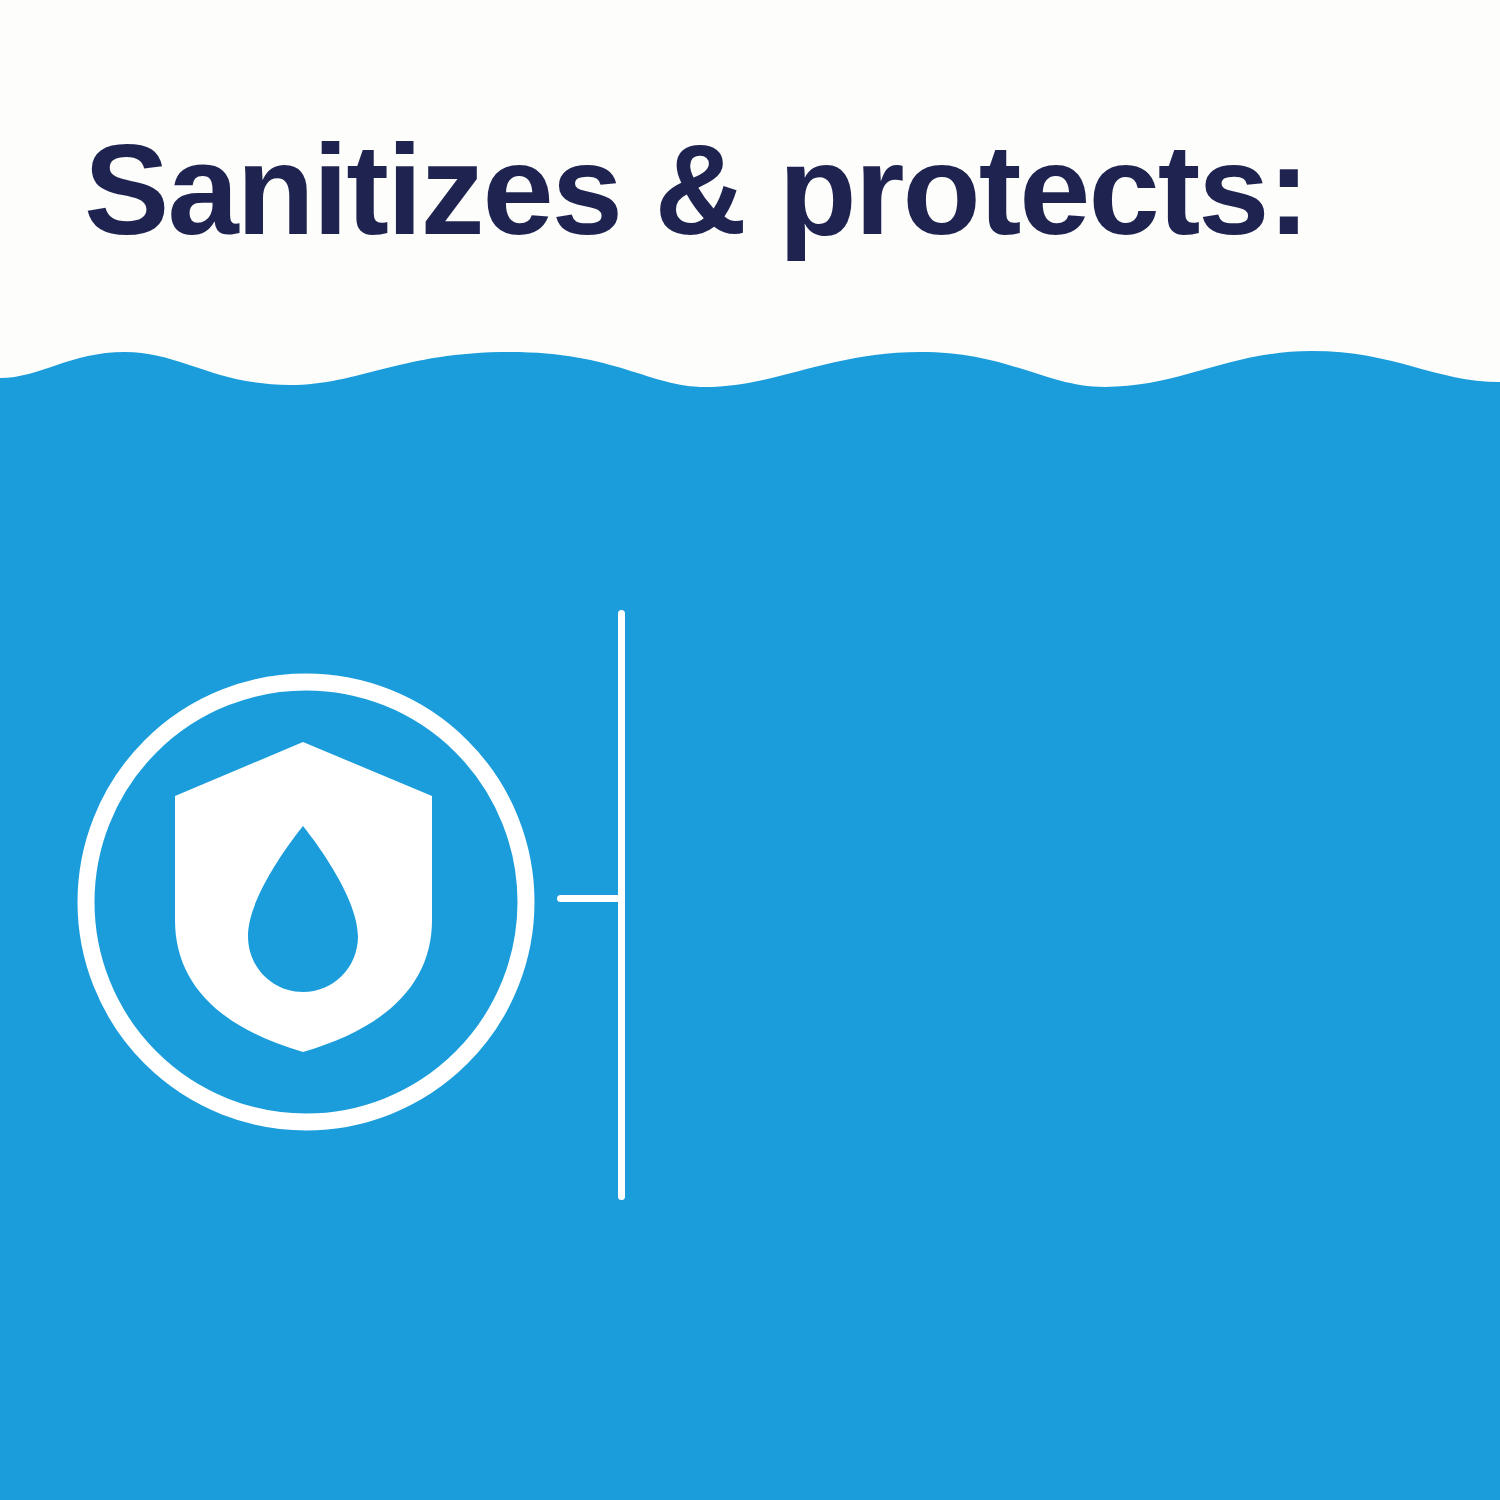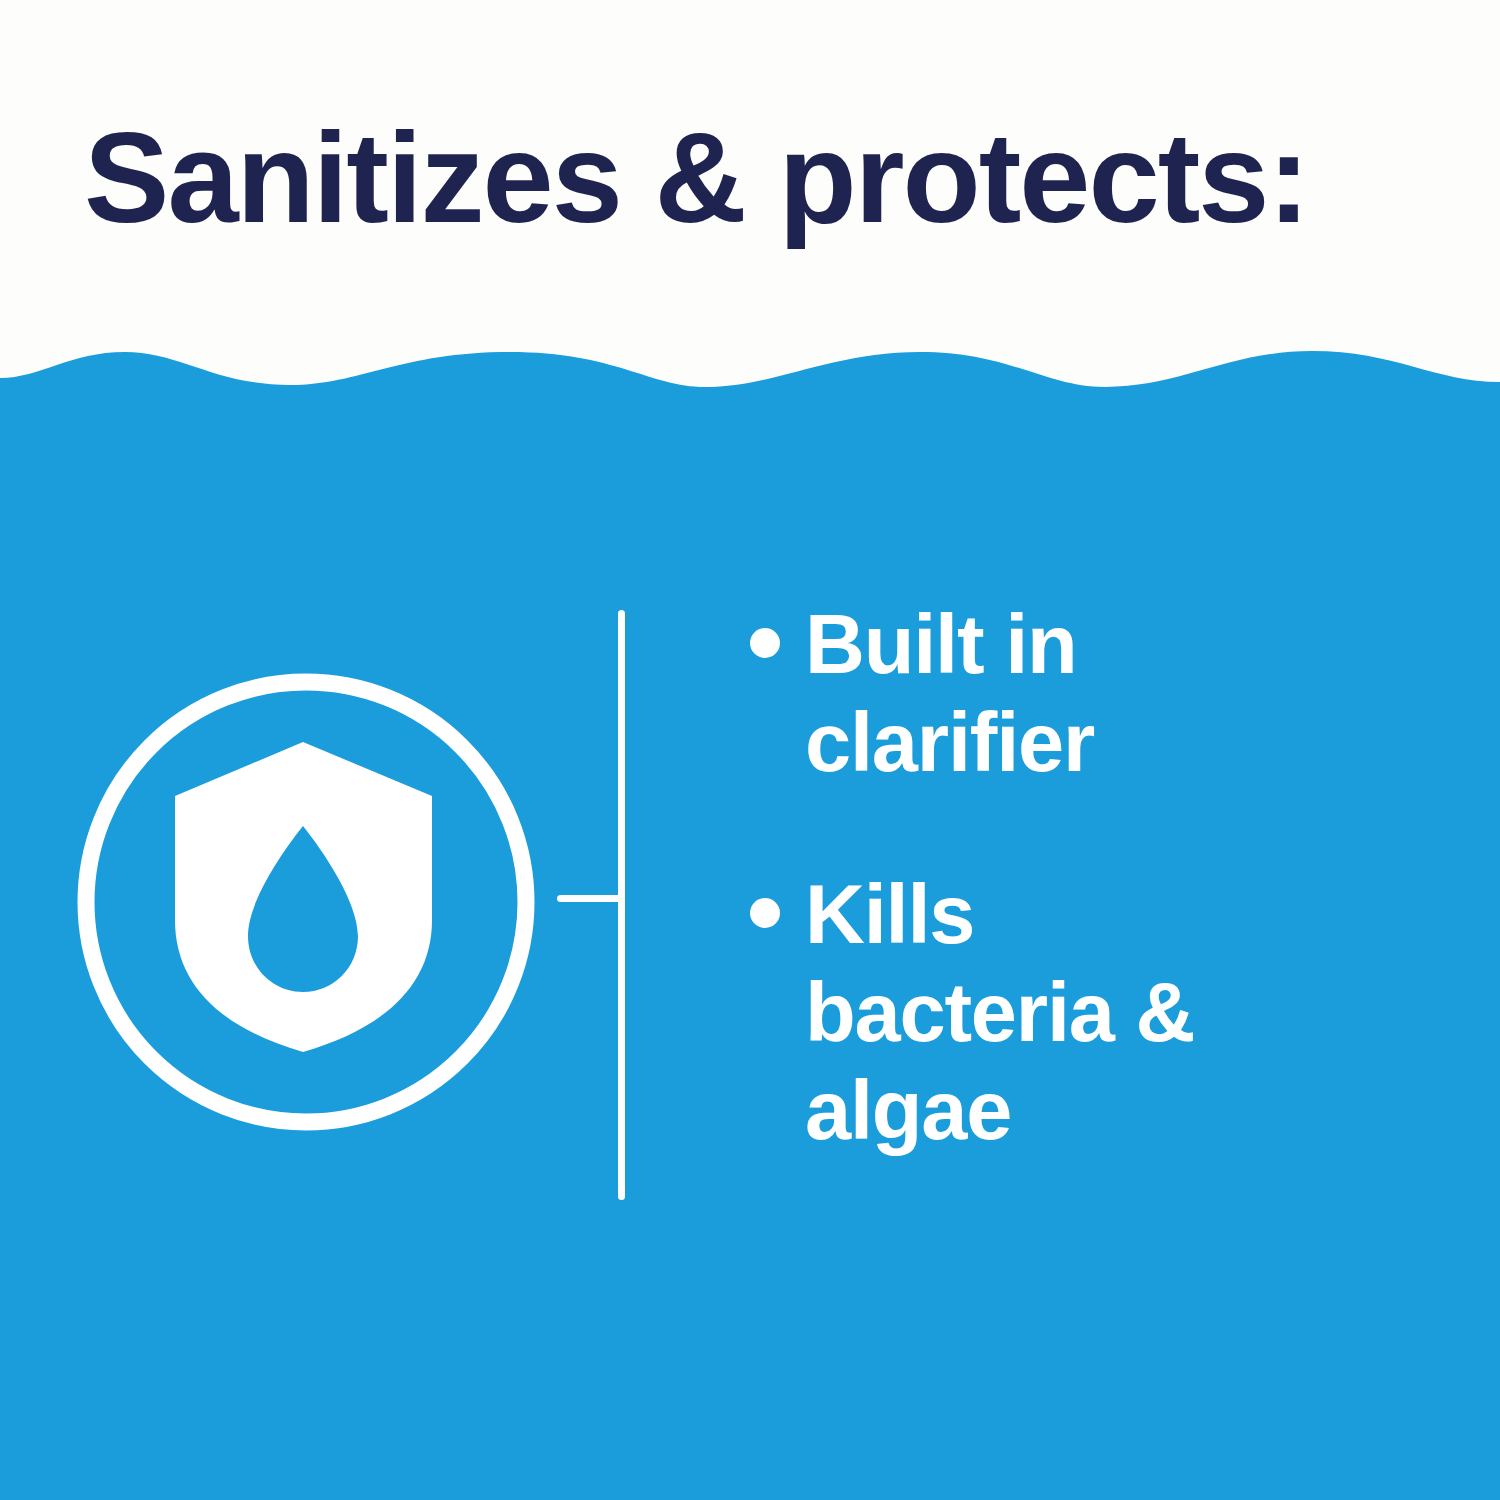--- a/index.html
+++ b/index.html
@@ -19,21 +19,21 @@
     width: 1500px;
     height: 1500px;
     background: #fdfdfb;
     overflow: hidden;
   }
 
   
   .headline {
     position: absolute;
     left: 84px;
-    top: 114px;
+    top: 126px;
     margin: 0;
     font-size: 128px;
     line-height: 1.0;
     font-weight: 700;
     letter-spacing: -2.0px;
     color: #1e2350;
     white-space: nowrap;
   }
 
   
@@ -162,24 +162,14 @@
                C178,227 233,160 233,160
                Z"></path>
     </svg>
   </div>
 
   <div class="divider">
     <div class="v-line"></div>
     <div class="h-tick"></div>
   </div>
 
-  <div class="bullets">
-    <div class="bullet-item">
-      <span class="bullet-dot"></span>
-      <p class="bullet-text">Built in clarifier</p>
-    </div>
-    <div class="bullet-item">
-      <span class="bullet-dot"></span>
-      <p class="bullet-text">Kills bacteria &amp; algae</p>
-    </div>
-  </div>
 
 </div>
 
 </body></html>

